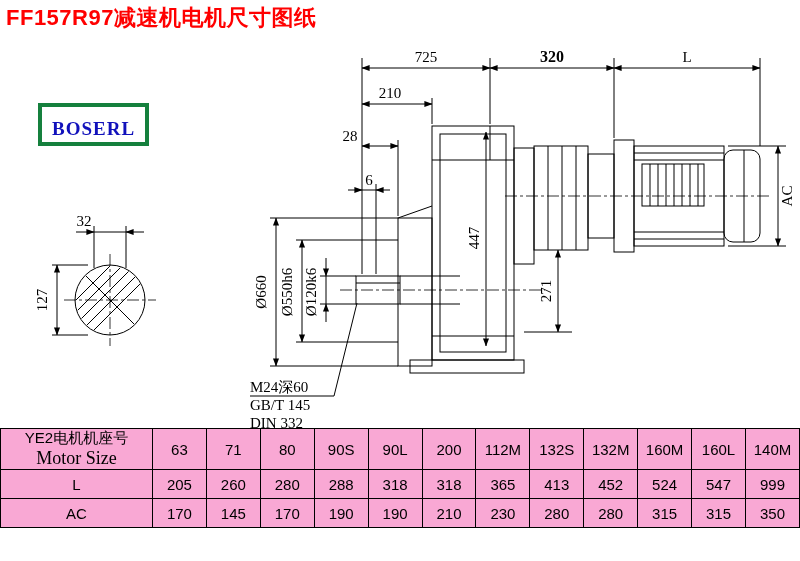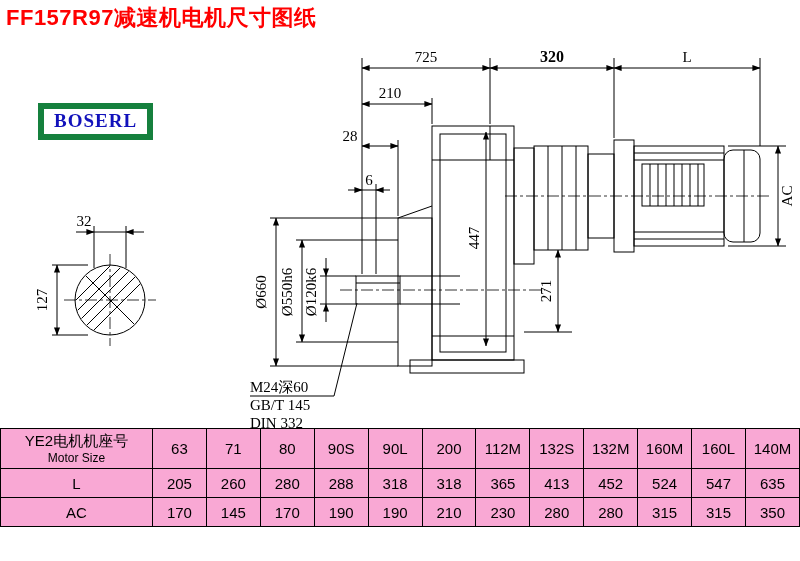--- a/index.html
+++ b/index.html
@@ -1,32 +1,32 @@
 <!DOCTYPE html>
 <html><head>
 <meta charset="utf-8">
 <style>
   * { margin:0; padding:0; box-sizing:border-box; }
   html,body { background:#fff; }
   body { width:800px; height:561px; font-family:"Liberation Sans", sans-serif; }
   #page { position:relative; width:800px; height:561px; background:#fff; overflow:hidden; }
   #title { position:absolute; left:6px; top:3px; font-size:22px; font-weight:bold; color:#ff0000;
            font-family:"Liberation Sans", sans-serif; letter-spacing:0.5px; }
-  #logo { position:absolute; left:38px; top:103px; border:6px solid #15803d; color:#1111bb;
+  #logo { position:absolute; left:38px; top:103px; border:4px solid #15803d; color:#1111bb;
           font-family:"Liberation Serif", serif; font-weight:bold; font-size:19px;
-          padding:1px 10px 2px 10px; letter-spacing:1px; background:#fff; }
+          padding:11px 10px 2px 10px; letter-spacing:1px; background:#fff; }
   svg.drawing { position:absolute; left:0; top:0; }
   svg.drawing text { font-family:"Liberation Serif", serif; font-size:15px; fill:#000; }
   svg.drawing text.b { font-weight:bold; font-size:16px; }
   #dimtable { position:absolute; left:0; top:428px; width:800px; border-collapse:collapse;
               table-layout:fixed; background:#f9a8d4; }
   #dimtable td { border:1px solid #000; text-align:center; vertical-align:middle;
                  font-size:15px; height:29px; padding:0; color:#000; }
   #dimtable tr.hdr td { height:40px; }
-  #dimtable .mono { font-family:Liberation Sans, sans-serif; font-size:12px; }
+  #dimtable .mono { font-family:Liberation Serif, serif; font-size:18px; }
   col.c0 { width:152px; }
 </style>
 </head>
 <body>
 
 <div id="page">
 
   <div id="title">FF157R97减速机电机尺寸图纸</div>
   <div id="logo">BOSERL</div>
 
@@ -213,21 +213,21 @@
         <td>260</td>
         <td>280</td>
         <td>288</td>
         <td>318</td>
         <td>318</td>
         <td>365</td>
         <td>413</td>
         <td>452</td>
         <td>524</td>
         <td>547</td>
-        <td>635</td>
+        <td>999</td>
       </tr>
       <tr>
         <td>AC</td>
         <td>170</td>
         <td>145</td>
         <td>170</td>
         <td>190</td>
         <td>190</td>
         <td>210</td>
         <td>230</td>

